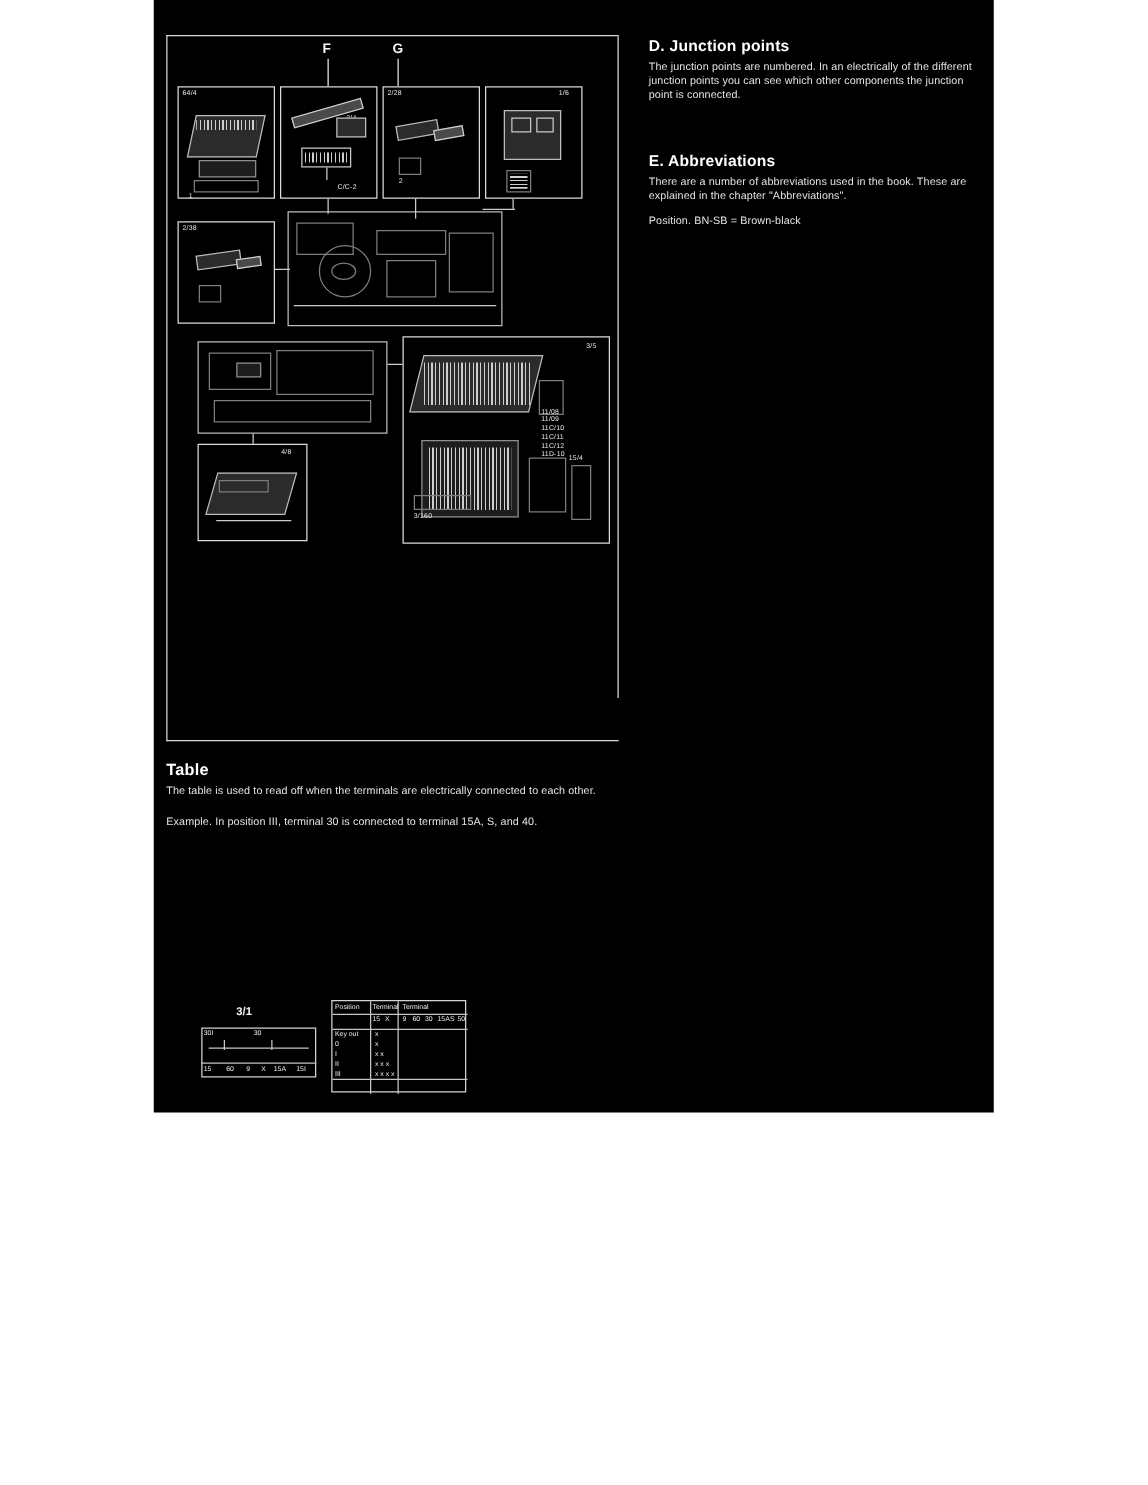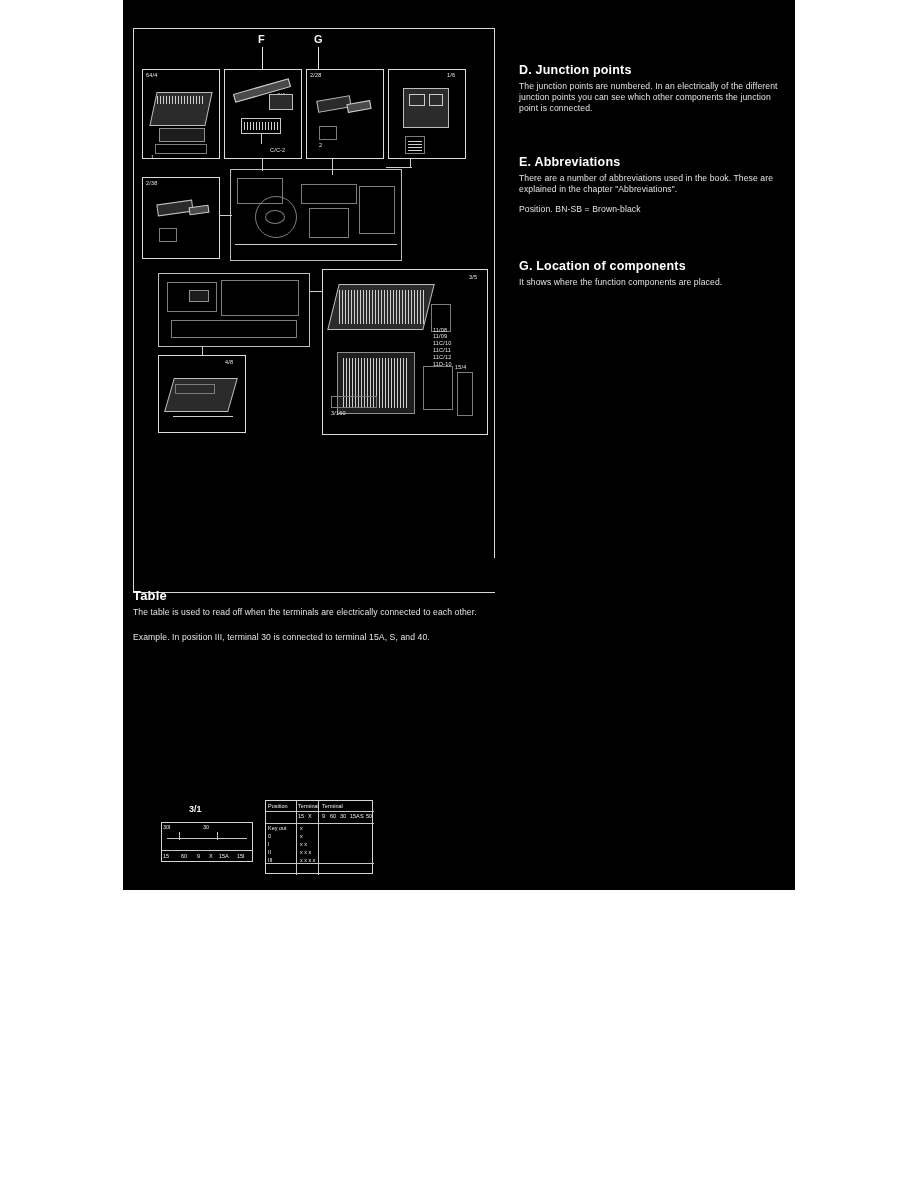--- a/index.html
+++ b/index.html
@@ -91,21 +91,21 @@
     border: 1px solid #c9c9c9;
   }
   .outline.thin { border-color: #7d7d7d; }
   .conn { position: absolute; background: #cccccc; height: 1px; }
   .conn.v { width: 1px; height: auto; }
 
   
   .left-text {
     position: absolute;
     left: 10px;
-    top: 588px;
+    top: 608px;
     width: 350px;
     color: #ececec;
   }
   .sec-h {
     font-size: 13px;
     font-weight: bold;
     margin: 0 0 4px 0;
     letter-spacing: .2px;
     color: #ffffff;
   }
@@ -156,21 +156,21 @@
     margin: 0 0 4px 0;
     letter-spacing: .2px;
   }
   .r-p {
     font-size: 8.6px;
     line-height: 1.3;
     margin: 0 0 9px 0;
     color: #e2e2e2;
     letter-spacing: .1px;
   }
-  .blk { margin-bottom: 40px; margin-top: 33px; }
+  .blk { margin-bottom: 40px; }
   .blk.b2 { margin-bottom: 44px; }
   .blk.b3 { margin-bottom: 44px; }
 </style>
 </head>
 <body>
 
 <div class="page-scan">
 
   <div class="figure-frame">
     <div class="fig-inner">
@@ -345,19 +345,15 @@
       <p class="r-p">The junction points are numbered. In an electrically of the different junction points you can see which other components the junction point is connected.</p>
     </div>
 
     <div class="blk b2">
       <h2 class="r-h">E. Abbreviations</h2>
       <p class="r-p">There are a number of abbreviations used in the book. These are explained in the chapter "Abbreviations".</p>
       <p class="r-p">Position. BN-SB = Brown-black</p>
     </div>
 
 
-    <div>
-      <h2 class="r-h">G. Location of components</h2>
-      <p class="r-p">It shows where the function components are placed.</p>
-    </div>
 
   </div>
 </div>
 
 </body></html>

